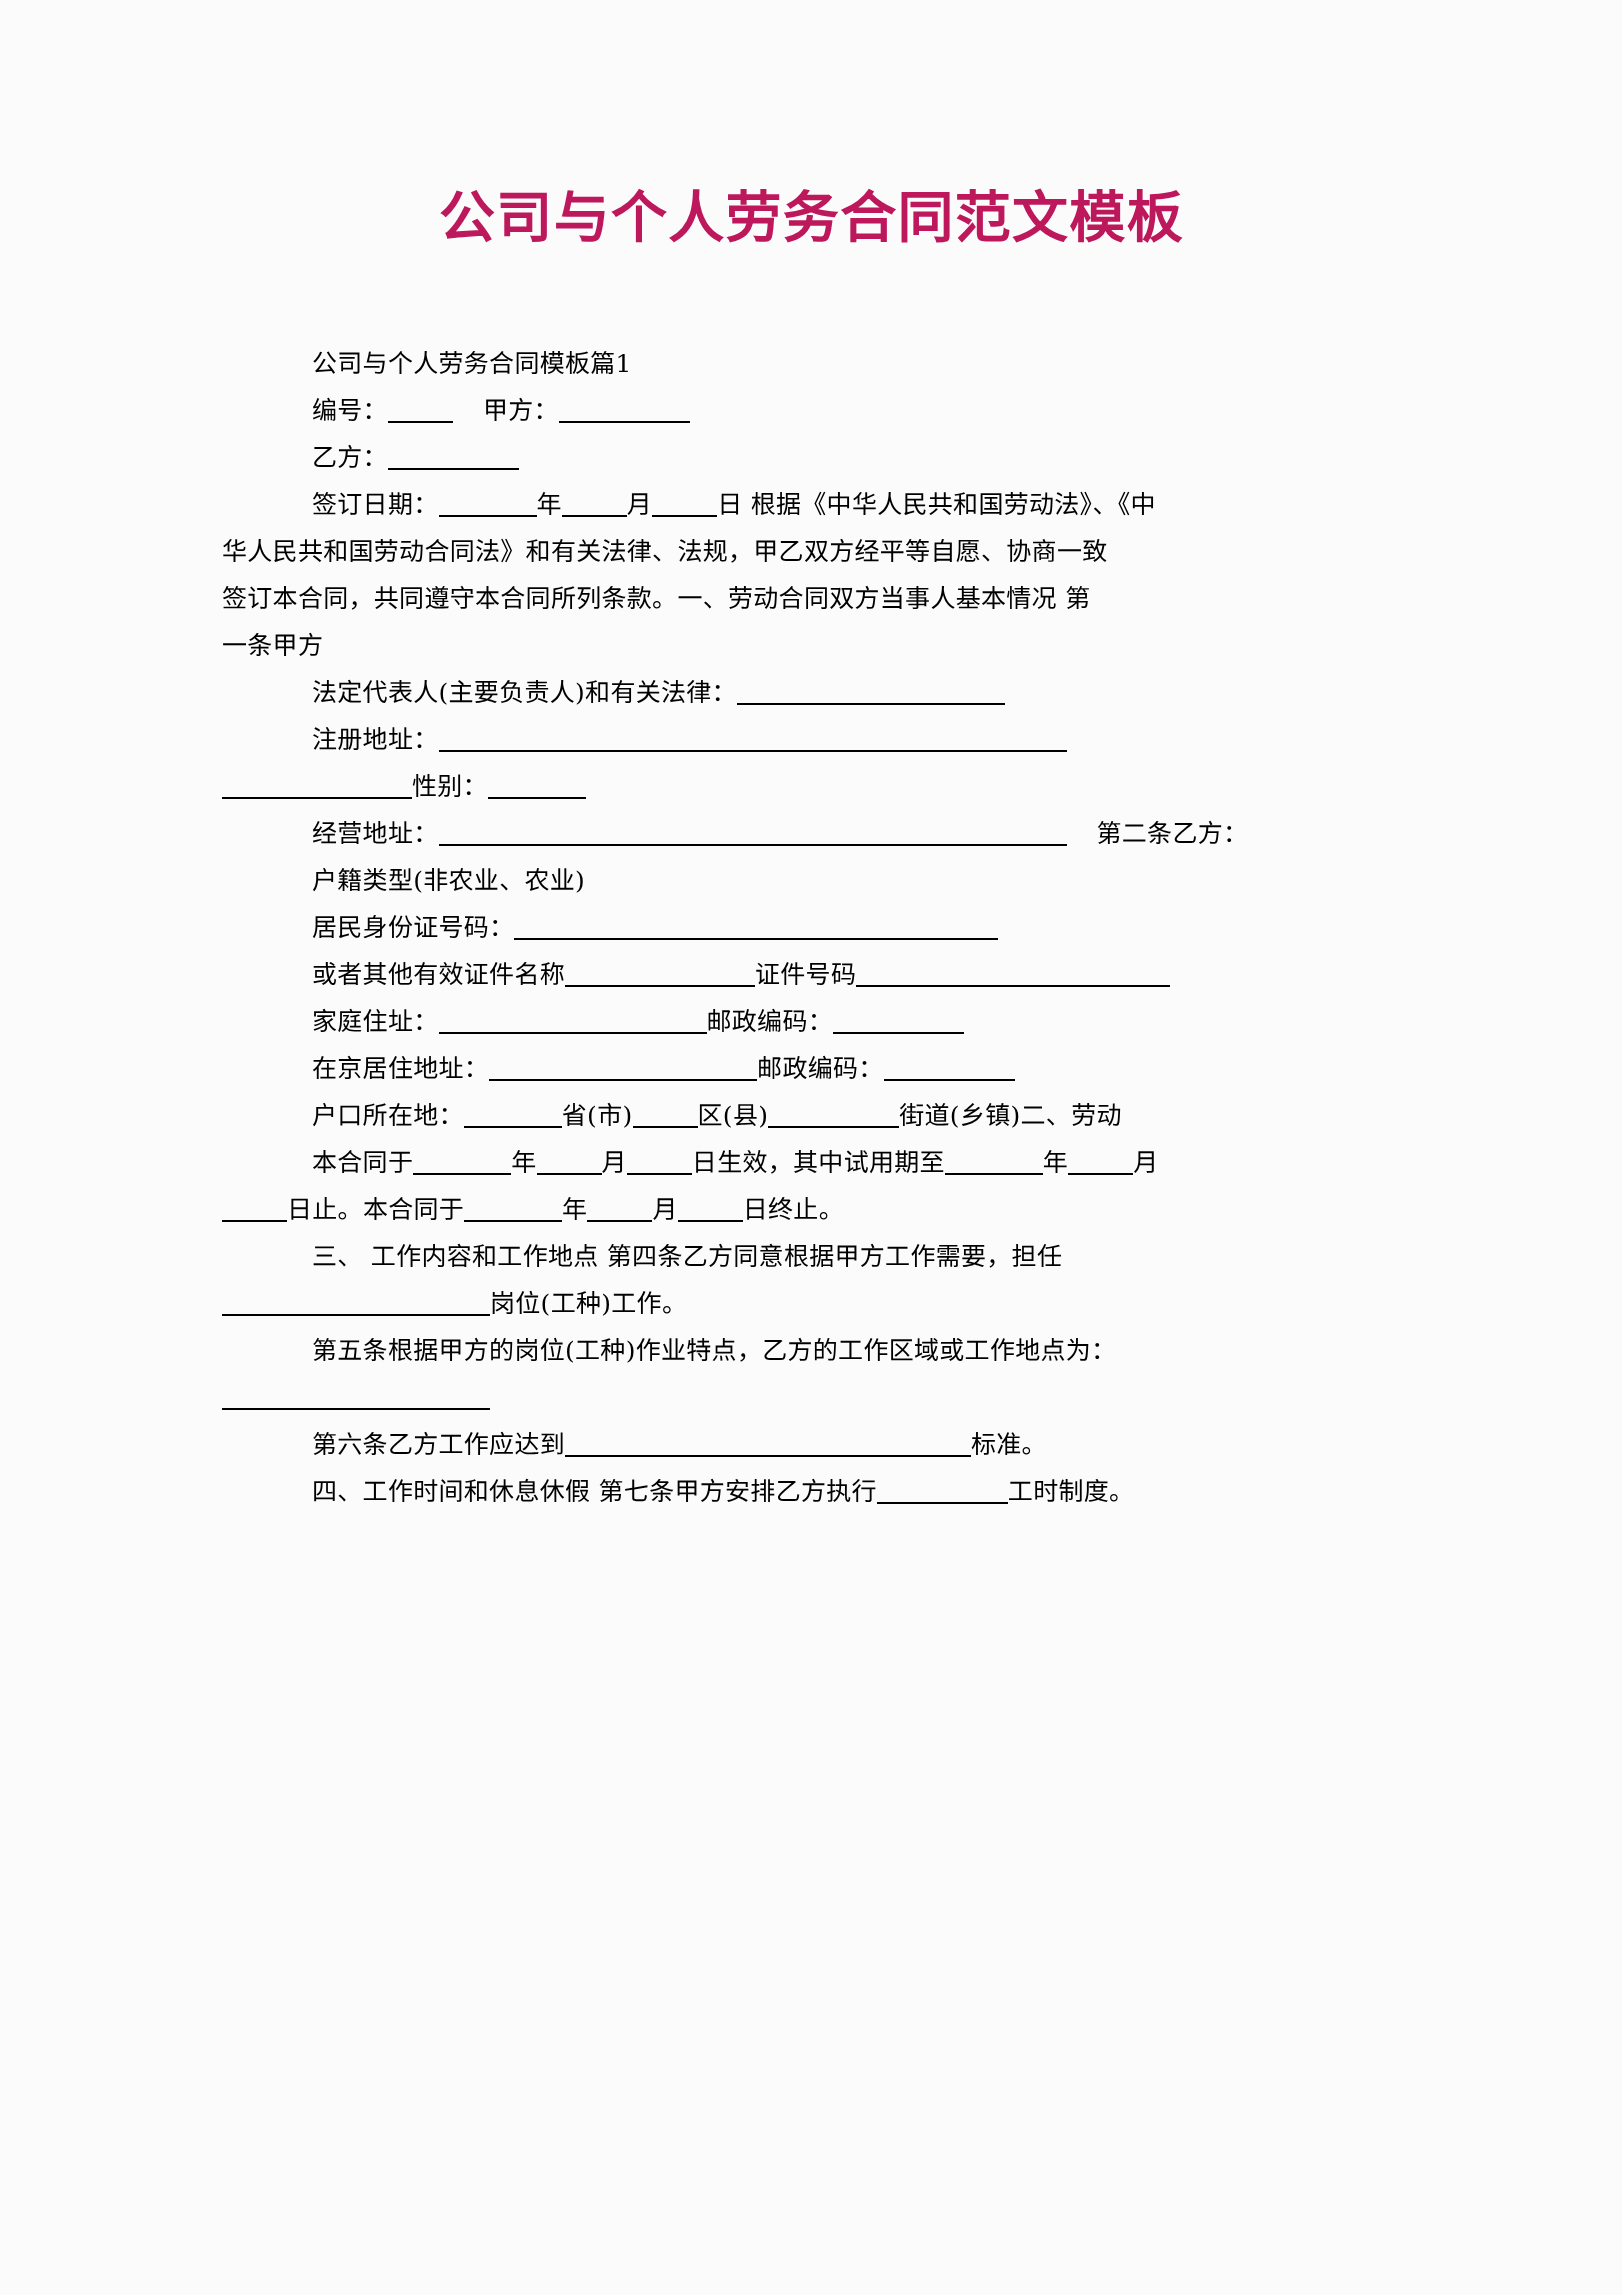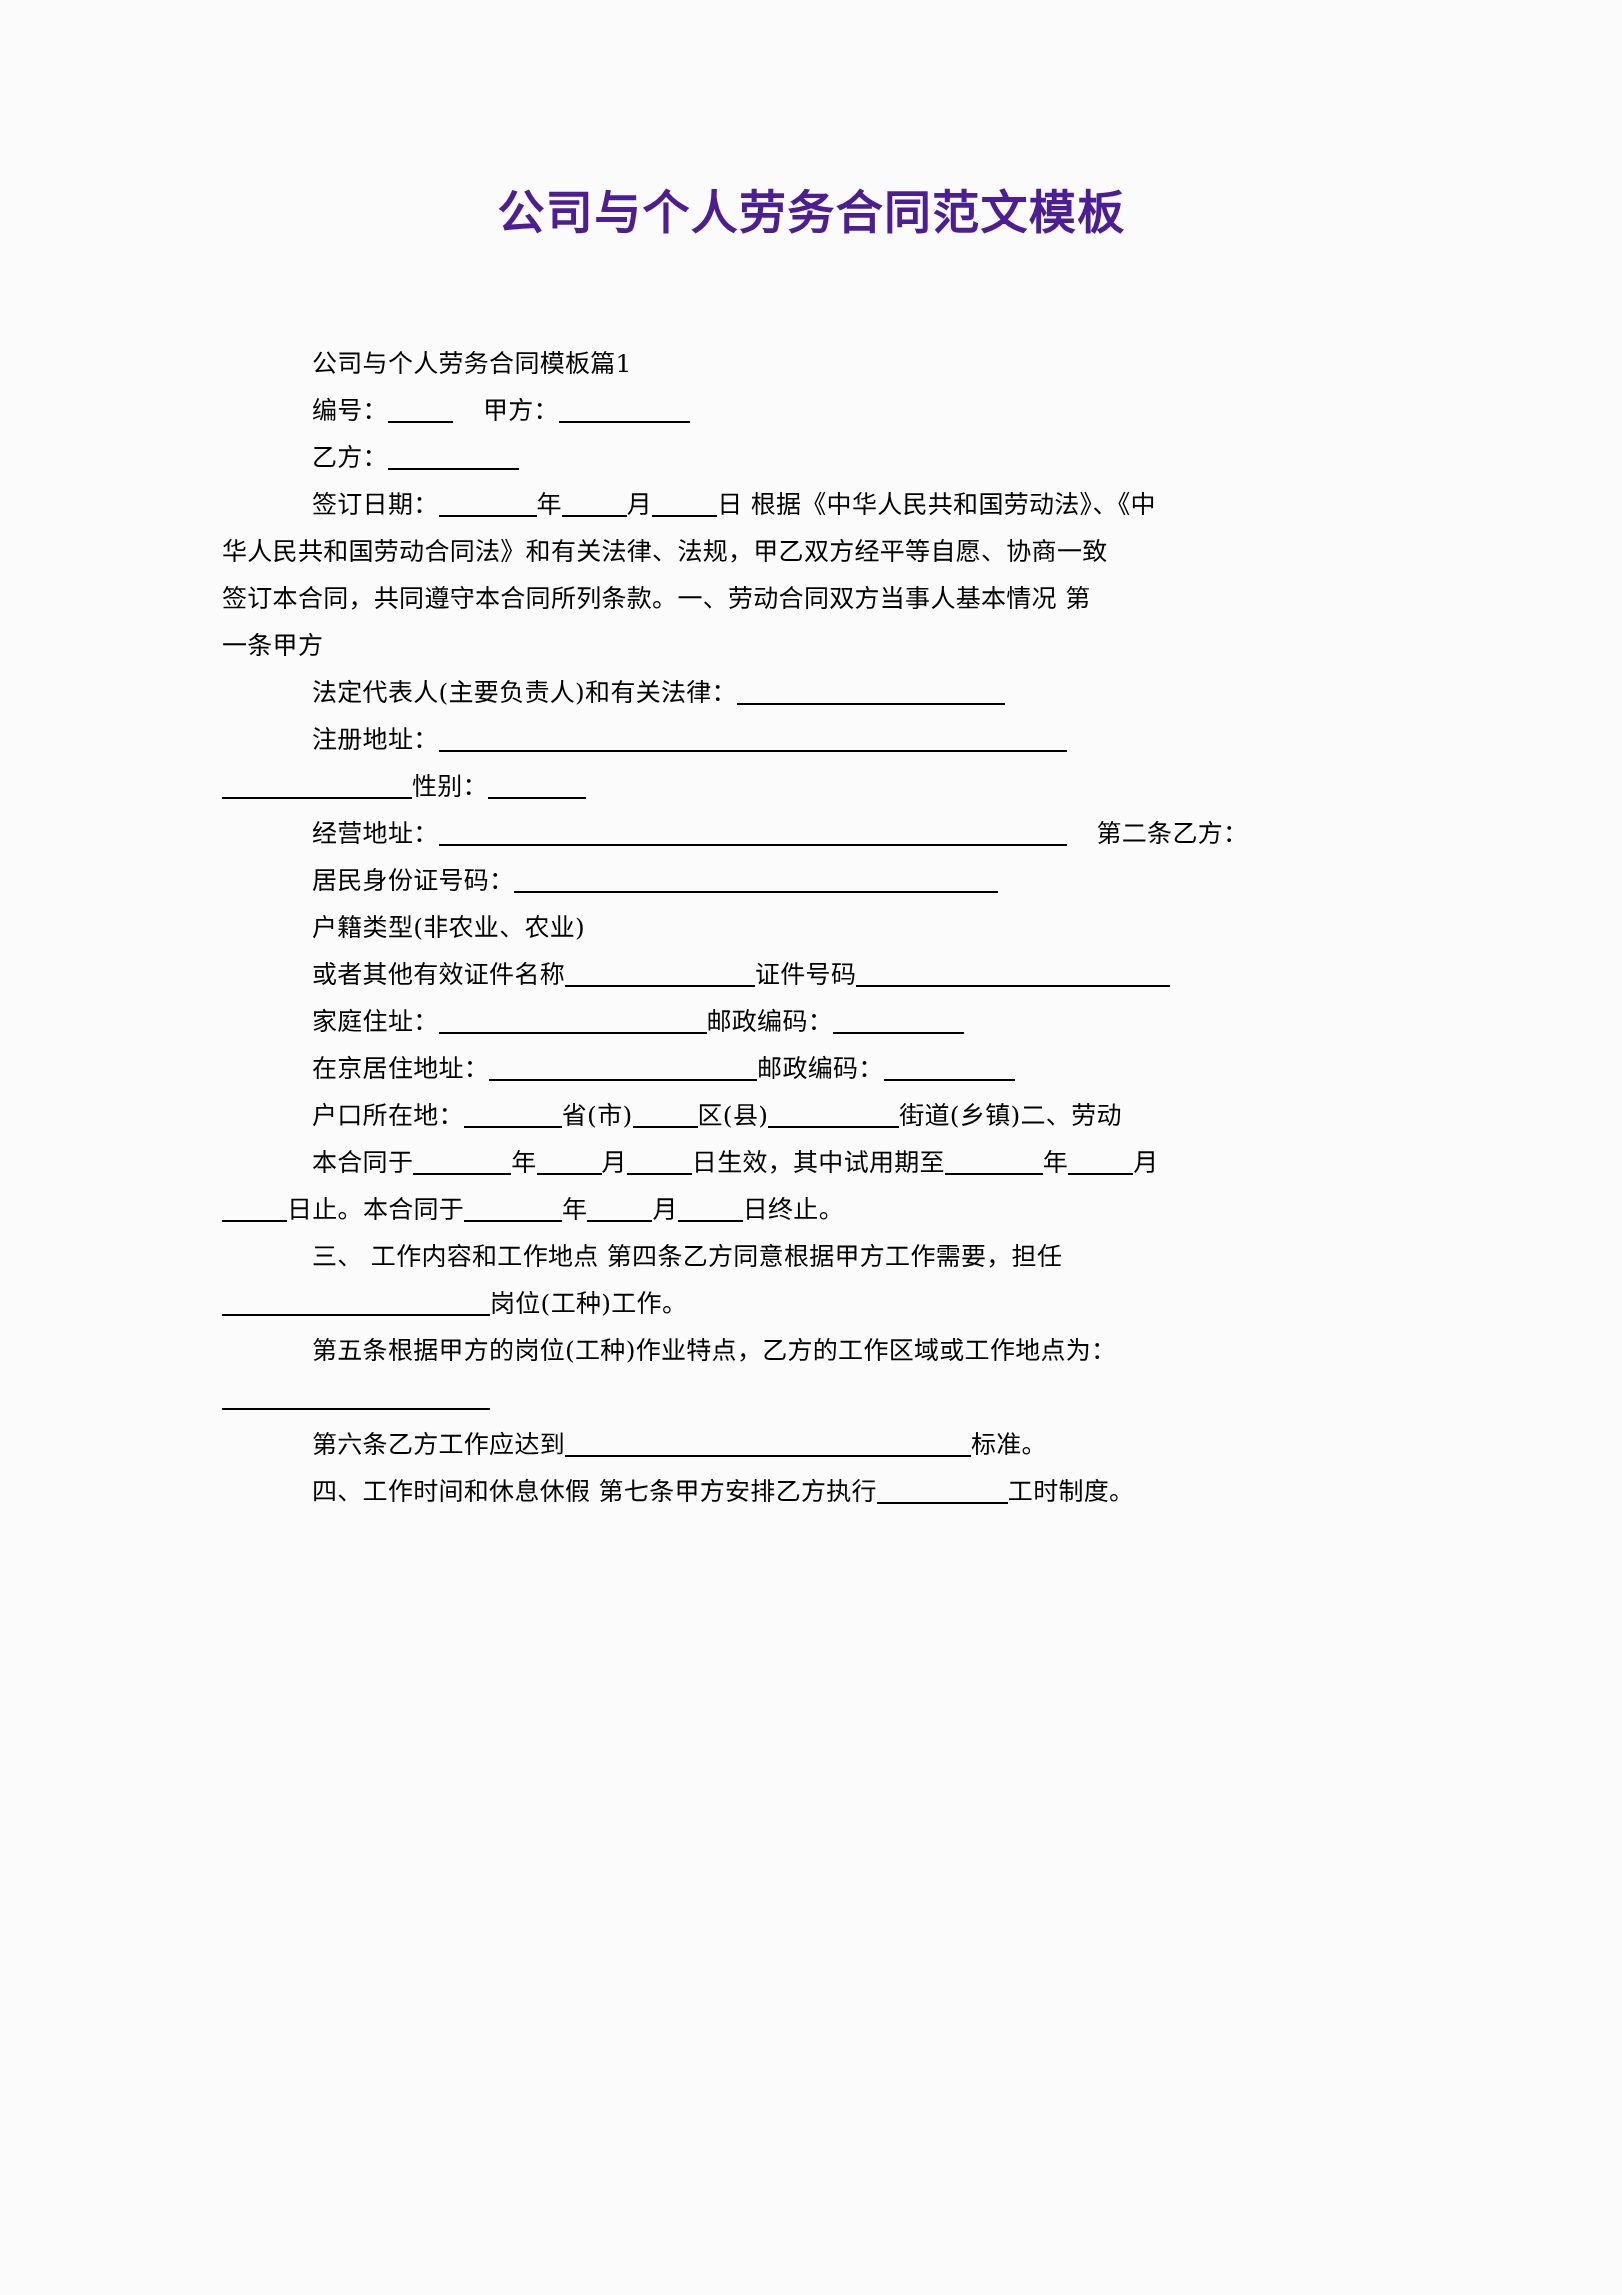--- a/index.html
+++ b/index.html
@@ -19,25 +19,25 @@
     overflow: hidden;
   }
 
   
   .doc-title {
     position: absolute;
     left: 0;
     right: 0;
     top: 187px;
     text-align: center;
-    font-size: 47px;
+    font-size: 56px;
     font-weight: 700;
     letter-spacing: 1.3px;
     line-height: 1.1;
-    color: #4c1d95;
+    color: #be185d;
   }
 
   
   .body-block {
     position: absolute;
     left: 222px;
     top: 340px;
     width: 1178px;
   }
 
@@ -119,25 +119,25 @@
 
     <div class="ln">
       <span class="u u-xl"></span><span>性别：</span><span class="u u-md"></span>
     </div>
 
     <div class="ln ind">
       <span>经营地址：</span><span class="u u-6xl"></span><span class="sp-md"></span><span>第二条乙方：</span>
     </div>
 
     <div class="ln ind">
-      <span>居民身份证号码：</span><span class="u u-5xl"></span>
+      <span>户籍类型(非农业、农业)</span>
     </div>
 
     <div class="ln ind">
-      <span>户籍类型(非农业、农业)</span>
+      <span>居民身份证号码：</span><span class="u u-5xl"></span>
     </div>
 
     <div class="ln ind">
       <span>或者其他有效证件名称</span><span class="u u-xl"></span><span>证件号码</span><span class="u u-3xl"></span>
     </div>
 
 
     <div class="ln ind">
       <span>家庭住址：</span><span class="u u-2xl"></span><span>邮政编码：</span><span class="u u-lg"></span>
     </div>

